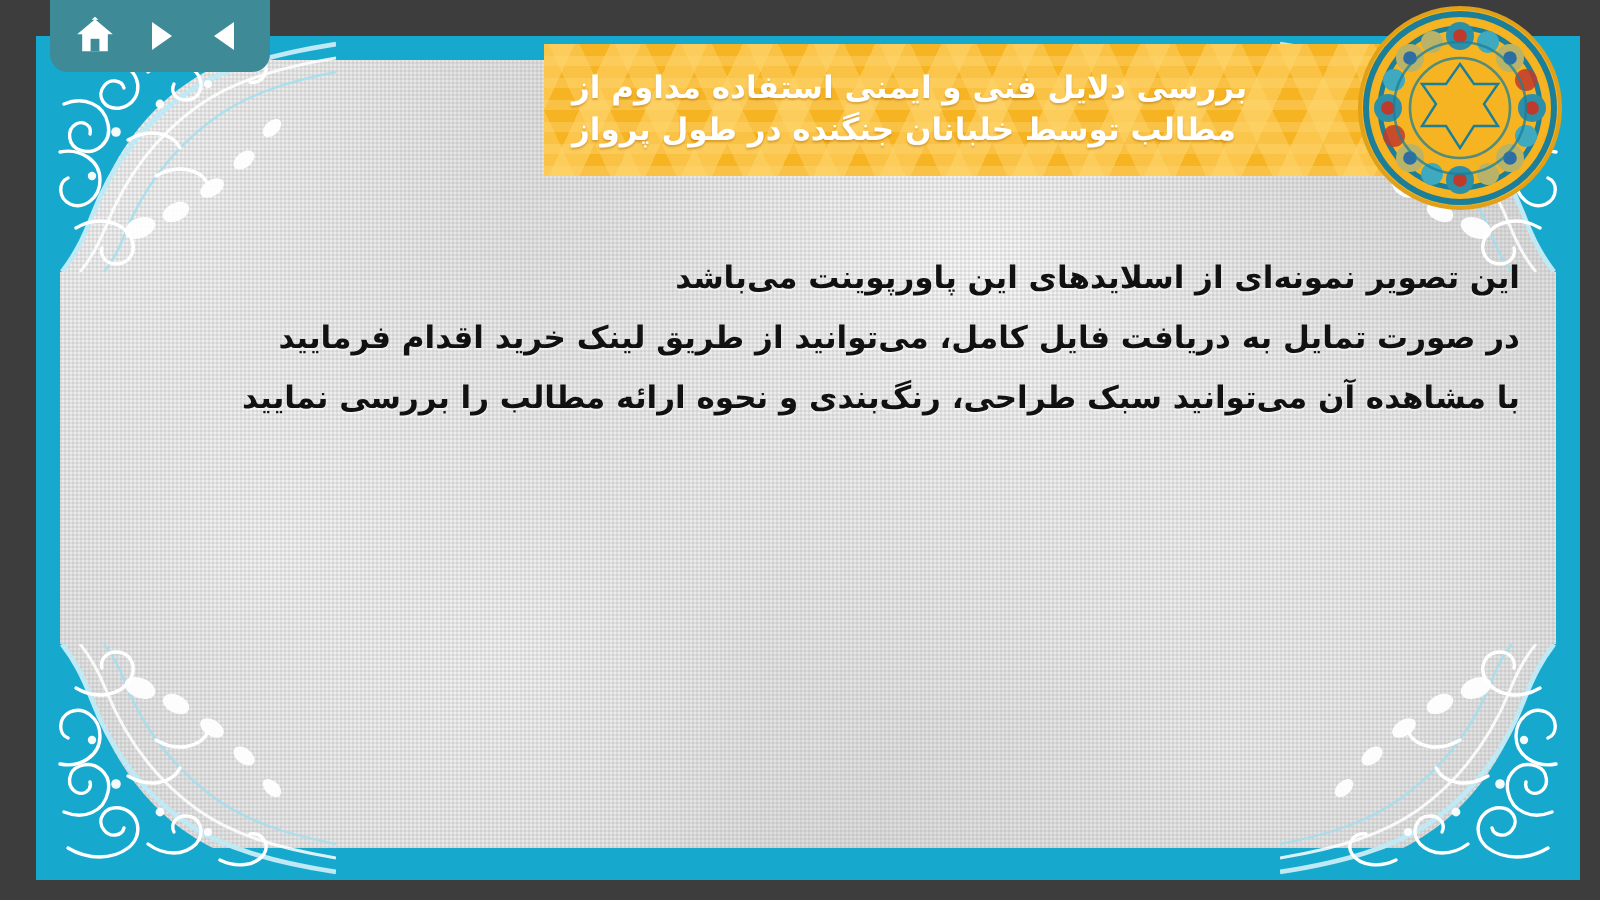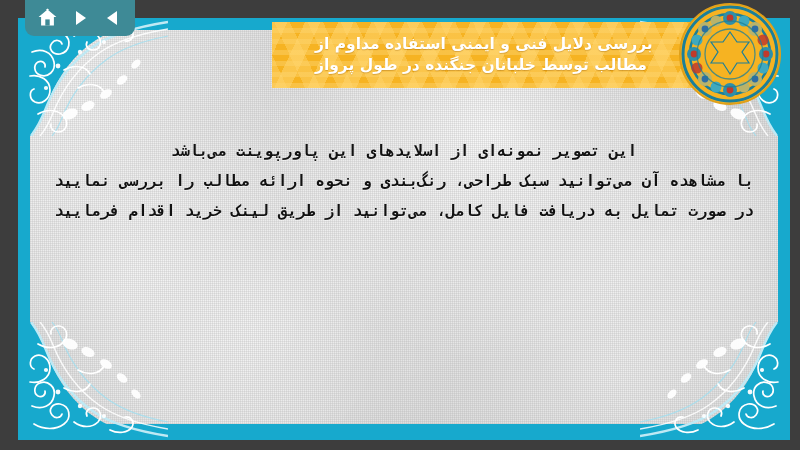--- a/index.html
+++ b/index.html
@@ -131,43 +131,41 @@
   }
   .title-line {
     color: #ffffff;
     font-size: 15.5px;
     line-height: 1.35;
     font-weight: bold;
     text-align: right;
     white-space: nowrap;
     text-shadow: 0 1px 1px rgba(150,90,0,0.35);
     direction: rtl;
-    margin-left: 29px;
   }
 
   
   .medallion {
     position: absolute;
     right: 18px;
     top: 2px;
     width: 104px;
     height: 104px;
     z-index: 30;
   }
 
   
   .body-text {
     position: absolute;
     left: 30px;
     right: 30px;
-    top: 119px;
-    text-align: center;
+    top: 106px;
+    text-align: right;
     direction: rtl;
     z-index: 20;
-    font-family: Liberation Mono, monospace;
   }
   .body-line {
     color: #111111;
     font-size: 15.5px;
     line-height: 1.95;
     font-weight: bold;
     white-space: nowrap;
     text-shadow: 0 1px 1px rgba(255,255,255,0.55);
   }
 </style>
@@ -309,22 +307,22 @@
         <ellipse cx="118" cy="46" rx="5.5" ry="3.4" transform="rotate(-44 118 46)"></ellipse>
         <circle cx="40" cy="48" r="2.4"></circle>
         <circle cx="28" cy="70" r="2.1"></circle>
         <circle cx="62" cy="34" r="2.2"></circle>
         <circle cx="86" cy="24" r="2"></circle>
       </g>
     </svg>
 
     <div class="body-text">
       <div class="body-line">این تصویر نمونه‌ای از اسلایدهای این پاورپوینت می‌باشد</div>
+      <div class="body-line">در صورت تمایل به دریافت فایل کامل، می‌توانید از طریق لینک خرید اقدام فرمایید</div>
       <div class="body-line">با مشاهده آن می‌توانید سبک طراحی، رنگ‌بندی و نحوه ارائه مطالب را بررسی نمایید</div>
-      <div class="body-line">در صورت تمایل به دریافت فایل کامل، می‌توانید از طریق لینک خرید اقدام فرمایید</div>
     </div>
 
   </div>
 
   <div class="title-band">
     <div class="title-line">بررسی دلایل فنی و ایمنی استفاده مداوم از</div>
     <div class="title-line">مطالب توسط خلبانان جنگنده در طول پرواز</div>
   </div>
 
   <svg class="medallion" viewBox="0 0 104 104">

